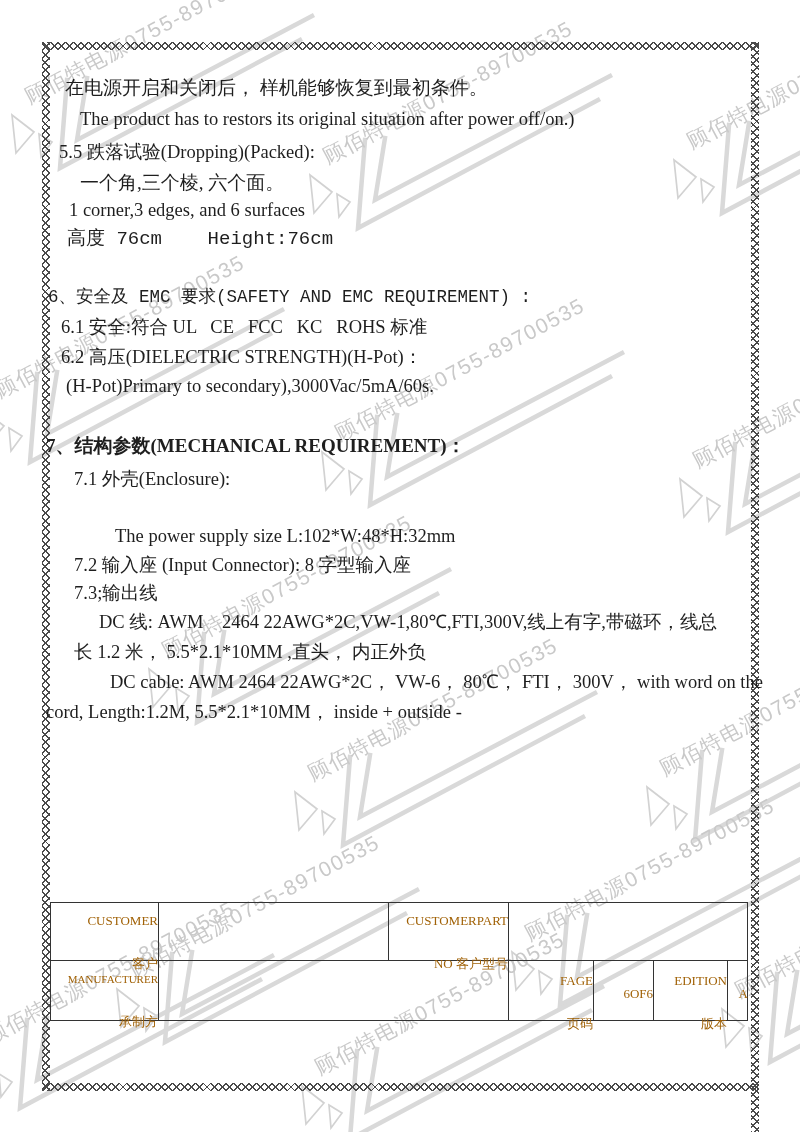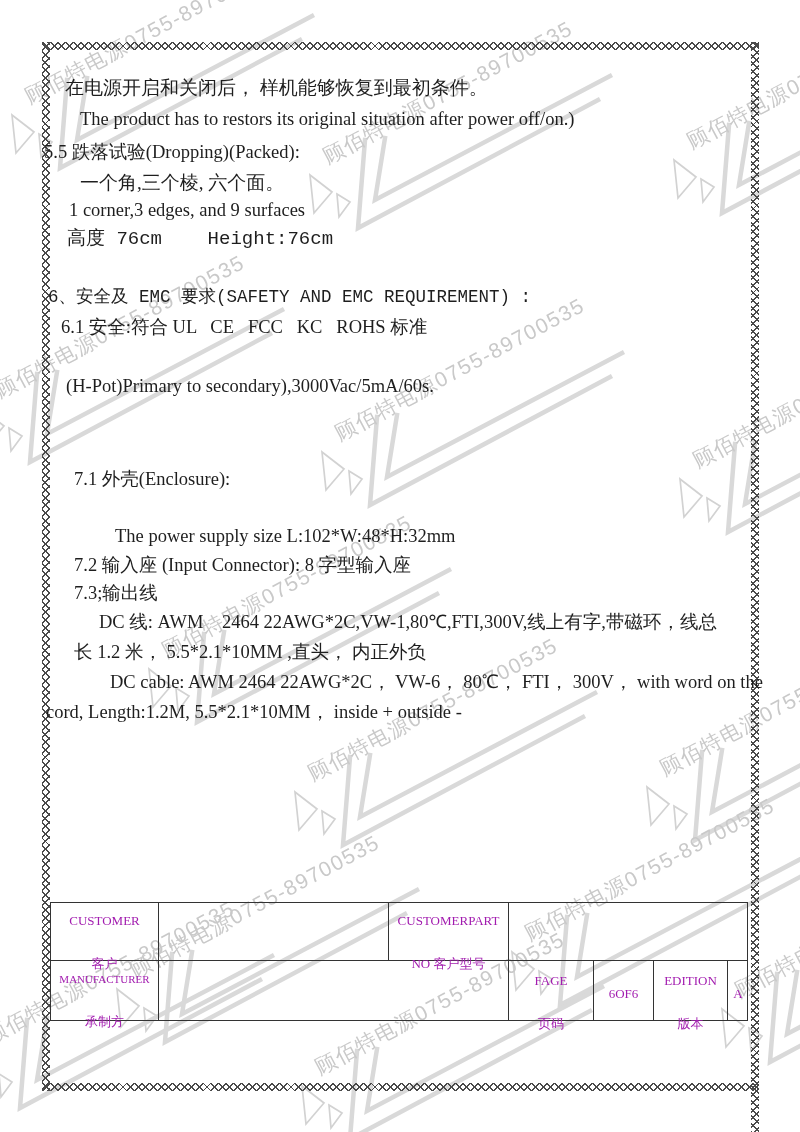--- a/index.html
+++ b/index.html
@@ -16,21 +16,21 @@
   .wtri{fill:none;stroke:#d2d2d2;stroke-width:1.7;}
   .wtext{fill:#c9c9c9;font-size:21px;font-family:"Liberation Sans",sans-serif;letter-spacing:1.5px;}
   
   .line{position:absolute;white-space:pre;z-index:2;line-height:1.15;}
   .mono{font-family:"Liberation Mono",monospace;}
   .b{font-weight:bold;}
   
   #ftable{position:absolute;left:50px;top:902px;width:698px;height:119px;
           border:1.4px solid #333;z-index:2;background:transparent;box-sizing:border-box;}
   .tl{position:absolute;background:#333;}
-  .tcell{position:absolute;text-align:center;font-size:13px;line-height:1;color:#a21caf;}
+  .tcell{position:absolute;text-align:right;font-size:13px;line-height:1;color:#a16207;}
   .tcell .en{display:block;}
   .tcell .zh{display:block;margin-top:30px;}
 </style>
 </head>
 <body>
 
 <div id="page">
 
   <svg id="wm" width="800" height="1132" viewBox="0 0 800 1132" aria-hidden="true">
     <defs>
@@ -58,29 +58,31 @@
     <use href="#wmc" transform="translate(20,1108)"></use>
   </svg>
 
   <div class="zz" style="left:42px;top:42px;width:717px;height:8px;"></div>
   <div class="zz" style="left:42px;top:42px;width:8px;height:1049px;"></div>
   <div class="zz" style="left:751px;top:42px;width:8px;height:1090px;"></div>
   <div class="zz" style="left:42px;top:1083px;width:717px;height:8px;"></div>
 
   <div class="line" style="left:80px;top:109px;font-size:18.5px;">The product has to restors its original situation after power off/on.)</div>
   <div class="line" style="left:65px;top:77px;font-size:19px;">在电源开启和关闭后， 样机能够恢复到最初条件。</div>
-  <div class="line" style="left:44px;top:142px;font-size:18.5px;">5.5 跌落试验(Dropping)(Packed):</div>
+  <div class="line" style="left:59px;top:142px;font-size:18.5px;">5.5 跌落试验(Dropping)(Packed):</div>
   <div class="line" style="left:80px;top:172px;font-size:19px;">一个角,三个棱, 六个面。</div>
-  <div class="line" style="left:69px;top:200px;font-size:18.5px;">1 corner,3 edges, and 9 surfaces</div>
+  <div class="line" style="left:69px;top:200px;font-size:18.5px;">1 corner,3 edges, and 6 surfaces</div>
   <div class="line" style="left:67px;top:229px;font-size:19px;font-family:Liberation Mono, monospace;">高度 76cm    Height:76cm</div>
 
   <div class="line mono" style="left:48px;top:287px;font-size:17.5px;">6、安全及 EMC 要求(SAFETY AND EMC REQUIREMENT) :</div>
   <div class="line" style="left:61px;top:317px;font-size:18.5px;">6.1 安全:符合 UL   CE   FCC   KC   ROHS 标准</div>
+  <div class="line" style="left:61px;top:347px;font-size:18.5px;">6.2 高压(DIELECTRIC STRENGTH)(H-Pot)：</div>
   <div class="line" style="left:66px;top:376px;font-size:18.5px;">(H-Pot)Primary to secondary),3000Vac/5mA/60s.</div>
 
+  <div class="line b" style="left:46px;top:435px;font-size:19px;">7、结构参数(MECHANICAL REQUIREMENT)：</div>
   <div class="line" style="left:74px;top:469px;font-size:18.5px;">7.1 外壳(Enclosure):</div>
   <div class="line" style="left:92px;top:526px;font-size:18.5px;margin-left:23px;">The power supply size L:102*W:48*H:32mm</div>
   <div class="line" style="left:74px;top:555px;font-size:18.5px;">7.2 输入座 (Input Connector): 8 字型输入座</div>
   <div class="line" style="left:74px;top:583px;font-size:18.5px;">7.3;输出线</div>
   <div class="line" style="left:99px;top:612px;font-size:18.5px;">DC 线: AWM    2464 22AWG*2C,VW-1,80℃,FTI,300V,线上有字,带磁环，线总</div>
   <div class="line" style="left:74px;top:642px;font-size:18.5px;">长 1.2 米， 5.5*2.1*10MM ,直头， 内正外负</div>
   <div class="line" style="left:110px;top:672px;font-size:18.5px;">DC cable: AWM 2464 22AWG*2C， VW-6， 80℃， FTI， 300V， with word on the</div>
   <div class="line" style="left:46px;top:702px;font-size:18.5px;">cord, Length:1.2M, 5.5*2.1*10MM， inside + outside -</div>
 
   <div id="ftable">

